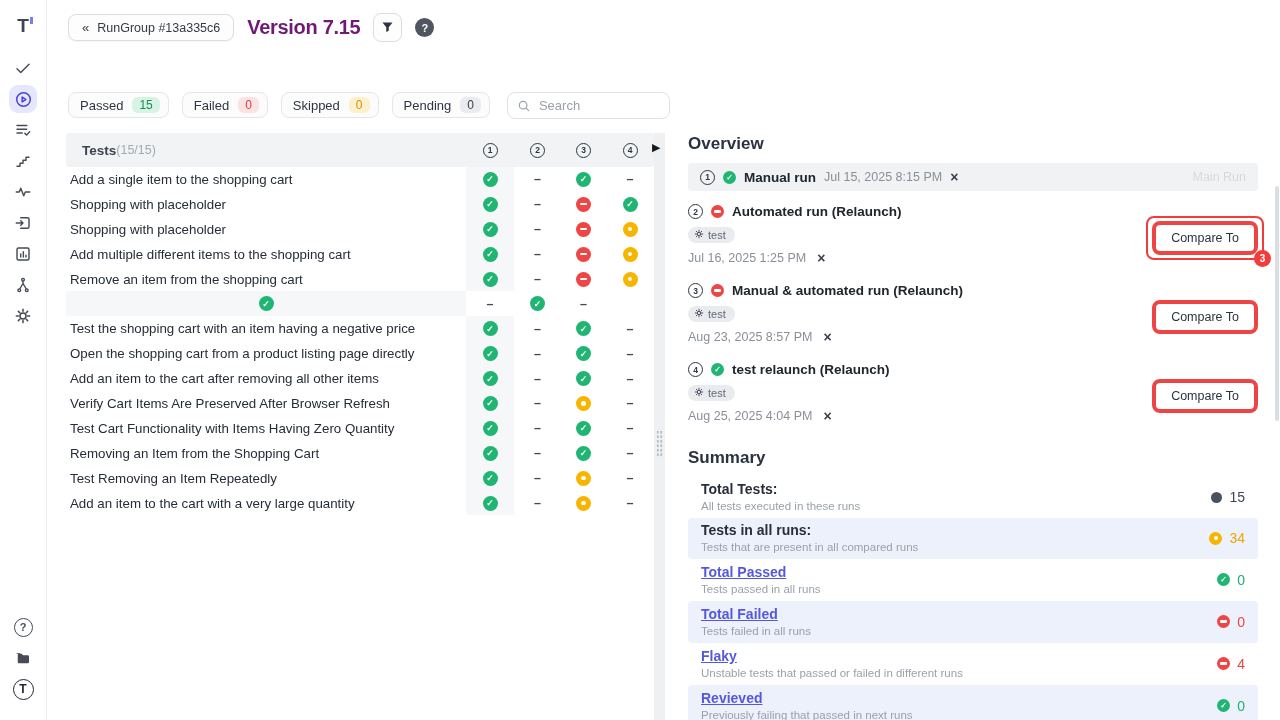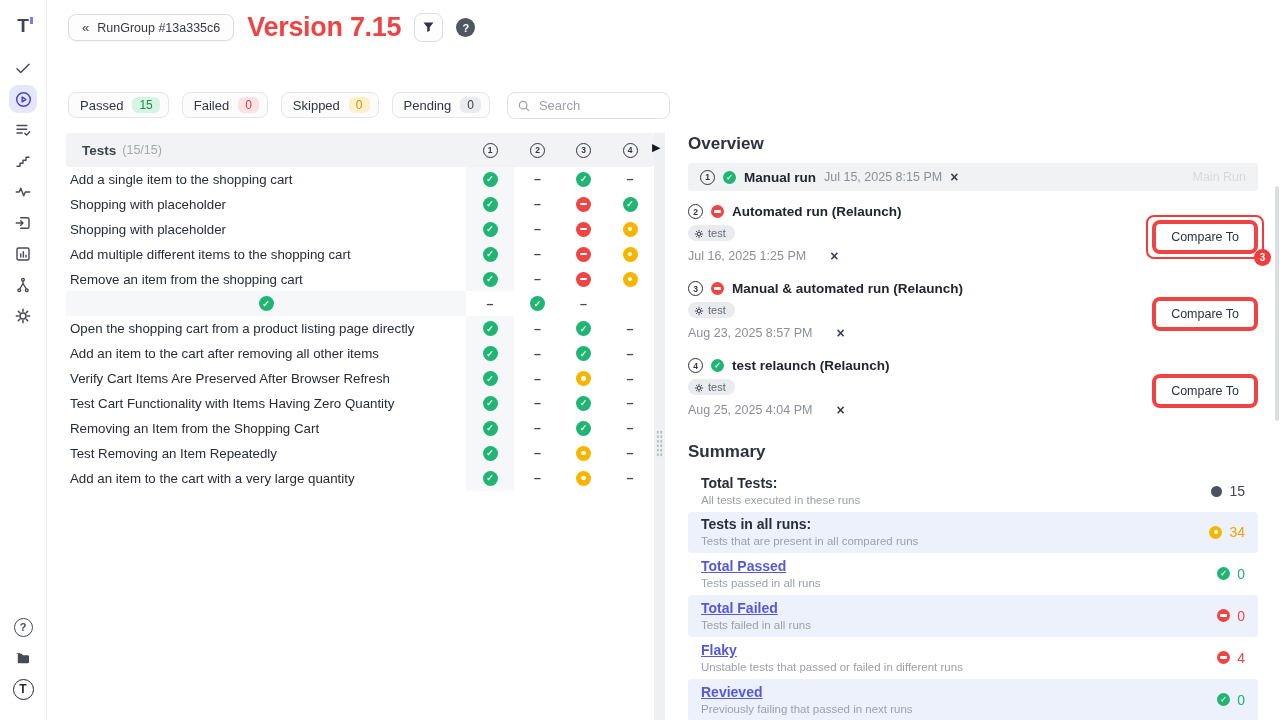--- a/index.html
+++ b/index.html
@@ -25,21 +25,21 @@
   .t-circle { width:21px; height:21px; border:1.9px solid #23272f; border-radius:50%;
     display:flex; align-items:center; justify-content:center; font-size:12px; font-weight:800; color:#23272f; }
 
   
   .main { flex:1; display:flex; flex-direction:column; position:relative; min-width:0; }
   .topbar { display:flex; align-items:center; gap:13px; padding:9px 0 0 21px; height:46px; flex:none; }
   .back-btn { display:flex; align-items:center; gap:8px; border:1px solid #dadde2; background:#fdfdfe;
     border-radius:8px; padding:5px 13px; font-size:12.5px; color:#343b46; cursor:pointer;
     box-shadow:0 1px 1px rgba(0,0,0,.03); }
   .back-btn .chev { font-size:13px; color:#343b46; }
-  .page-title { font-size:27px; font-weight:800; color:#ef4444; letter-spacing:-.3px; }
+  .page-title { font-size:20px; font-weight:800; color:#701a75; letter-spacing:-.3px; }
   .filter-btn { width:29px; height:29px; border:1px solid #dadde2; background:#fdfdfe; border-radius:8px;
     display:flex; align-items:center; justify-content:center; cursor:pointer; }
   .help-btn { width:19px; height:19px; border-radius:50%; background:#50565f; color:#fff;
     display:flex; align-items:center; justify-content:center; font-size:11px; font-weight:800; cursor:pointer; }
 
   .filters { display:flex; align-items:center; gap:13px; margin:46px 0 0 21px; height:26px; flex:none; }
   .chip { display:flex; align-items:center; gap:9px; border:1px solid #e4e6e9; background:#fcfcfd;
     border-radius:8px; padding:3px 8px 3px 11px; font-size:13px; color:#2f3642; cursor:pointer; height:26px; }
   .chip-badge { border-radius:6px; padding:1px 7px; font-size:12px; font-weight:500; }
   .chip-badge.passed  { background:#d6f3e4; color:#1a8a55; }
@@ -51,21 +51,21 @@
   .search-input { width:163px; height:27px; border:1px solid #dfe2e6; border-radius:8px;
     padding:0 10px 0 31px; font-size:13px; color:#2f3642; outline:none; font-family:inherit; }
   .search-input::placeholder { color:#9aa1aa; }
 
   .content { display:flex; flex:1; margin-top:15px; min-height:0; }
 
   
   .tests-pane { width:588px; flex:none; margin-left:19px; }
   .t-grid { display:grid; grid-template-columns:1fr 48px 47px 45px 48px; align-items:stretch; }
   .t-head { background:#f2f3f4; height:34px; border-radius:3px; }
-  .t-head .t-title-cell { display:flex; align-items:center; gap:6px; padding-left:16px; }
+  .t-head .t-title-cell { display:flex; align-items:center; padding-left:16px; }
   .t-title { font-size:13.5px; font-weight:700; color:#3c4450; }
   .t-count { font-size:12.5px; color:#a4aab2; }
   .t-cell { display:flex; align-items:center; justify-content:center; height:100%; }
   .t-row { height:24.9px; cursor:pointer; }
   .t-name { display:flex; align-items:center; font-size:13.3px; color:#262d38; padding-left:4px; }
   .col1 { background:#f6f7f8; }
   .circ { width:15px; height:15px; border:1.3px solid #2e3540; border-radius:50%; display:inline-flex;
     align-items:center; justify-content:center; font-size:8.5px; font-weight:700; color:#2e3540; flex:none; }
 
   
@@ -93,24 +93,24 @@
   .panel { flex:1; min-width:0; padding:1px 22px 0 23px; position:relative; }
   .panel-h { font-size:17px; font-weight:800; color:#2b3340; margin-bottom:9px; }
   .run-main { display:flex; align-items:center; gap:8px; background:#f1f2f3; border-radius:4px;
     height:28px; padding:0 12px; margin-bottom:10px; }
   .run-name { font-size:13.5px; font-weight:700; color:#20262e; }
   .run-date { font-size:12.5px; color:#8a9098; }
   .close-x { font-size:14px; font-weight:600; color:#3a414c; cursor:pointer; line-height:1; }
   .main-run-label { margin-left:auto; font-size:12.5px; color:#d7dadd; cursor:pointer; }
   .run { position:relative; padding:3px 0 9px; margin-bottom:6px; }
   .run-line1 { display:flex; align-items:center; gap:8px; margin-bottom:6px; }
-  .tag-pill { display:inline-flex; align-items:flex-end; gap:4px; background:#e9ebee; border-radius:10px;
+  .tag-pill { display:inline-flex; align-items:flex-start; gap:4px; background:#e9ebee; border-radius:10px;
     padding:2px 9px 2px 6px; font-size:11px; color:#636a75; margin-bottom:8px; }
   .tag-pill svg { stroke:#4a515c; fill:none; stroke-width:2.4; stroke-linecap:round; }
-  .run-line3 { display:flex; align-items:flex-start; gap:24px; }
+  .run-line3 { display:flex; align-items:flex-start; gap:11px; }
   .compare-btn { border:4px solid #ef4444; background:#fff; border-radius:8px; padding:6px 15px;
     font-size:12.5px; color:#2b3442; cursor:pointer; font-family:inherit; white-space:nowrap; }
   .cmp-abs { position:absolute; right:0; top:50%; transform:translateY(-50%); }
   .annot { position:absolute; right:-6px; top:50%; transform:translateY(-50%);
     border:2.5px solid #f23b3b; border-radius:8px; padding:3px 4px; }
   .annot-badge { position:absolute; right:-9px; bottom:-9px; width:17px; height:17px; border-radius:50%;
     background:#f23b3b; color:#fff; font-size:10px; font-weight:700; display:flex; align-items:center;
     justify-content:center; }
 
   .summary-h { margin-top:16px; }
@@ -356,20 +356,35 @@
               <span class="st" data-status="none"></span>
             </div>
           <div class="t-cell">
               <span class="st" data-status="passed"></span>
             </div>
           <div class="t-cell">
               <span class="st" data-status="none"></span>
             </div>
         </div>
         <div class="t-grid t-row">
+          <span class="t-name">Test the shopping cart with an item having a negative price</span>
+          <div class="t-cell col1">
+              <span class="st" data-status="passed"></span>
+            </div>
+          <div class="t-cell">
+              <span class="st" data-status="none"></span>
+            </div>
+          <div class="t-cell">
+              <span class="st" data-status="passed"></span>
+            </div>
+          <div class="t-cell">
+              <span class="st" data-status="none"></span>
+            </div>
+        </div>
+        <div class="t-grid t-row">
           <span class="t-name">Open the shopping cart from a product listing page directly</span>
           <div class="t-cell col1">
               <span class="st" data-status="passed"></span>
             </div>
           <div class="t-cell">
               <span class="st" data-status="none"></span>
             </div>
           <div class="t-cell">
               <span class="st" data-status="passed"></span>
             </div>

